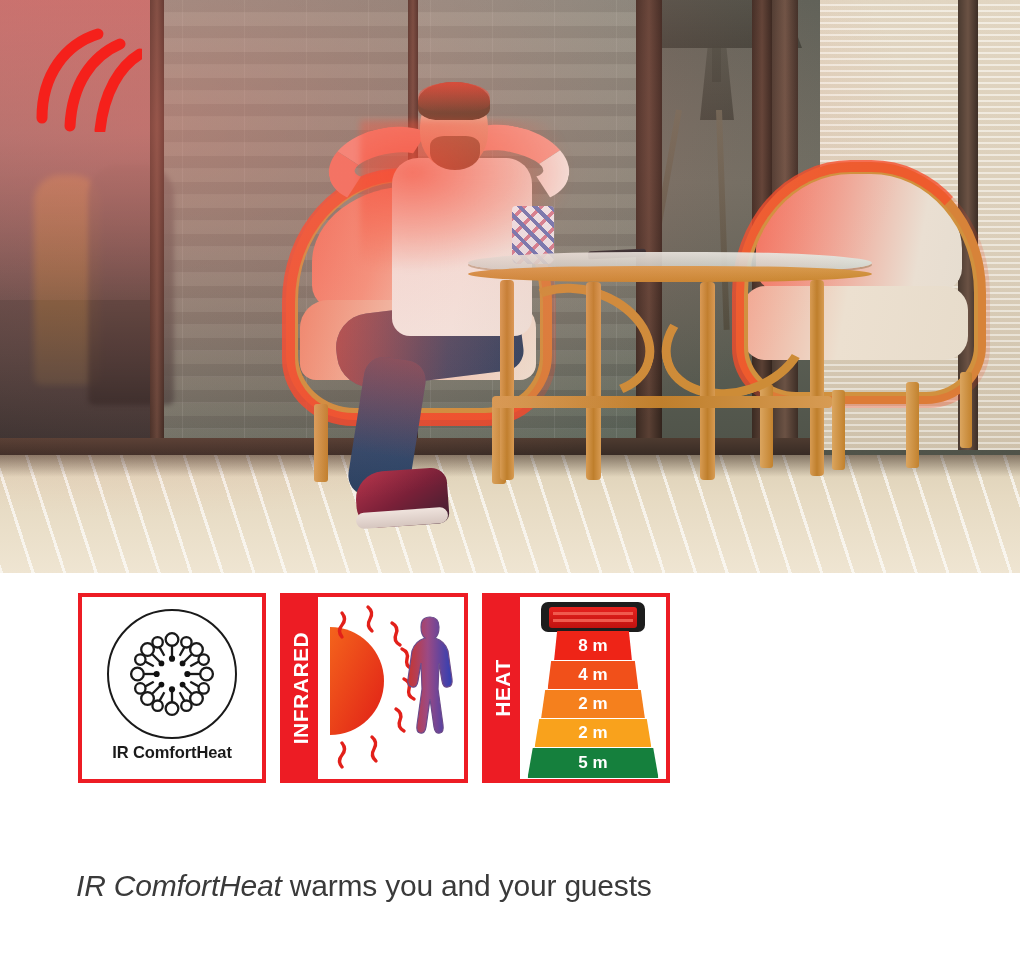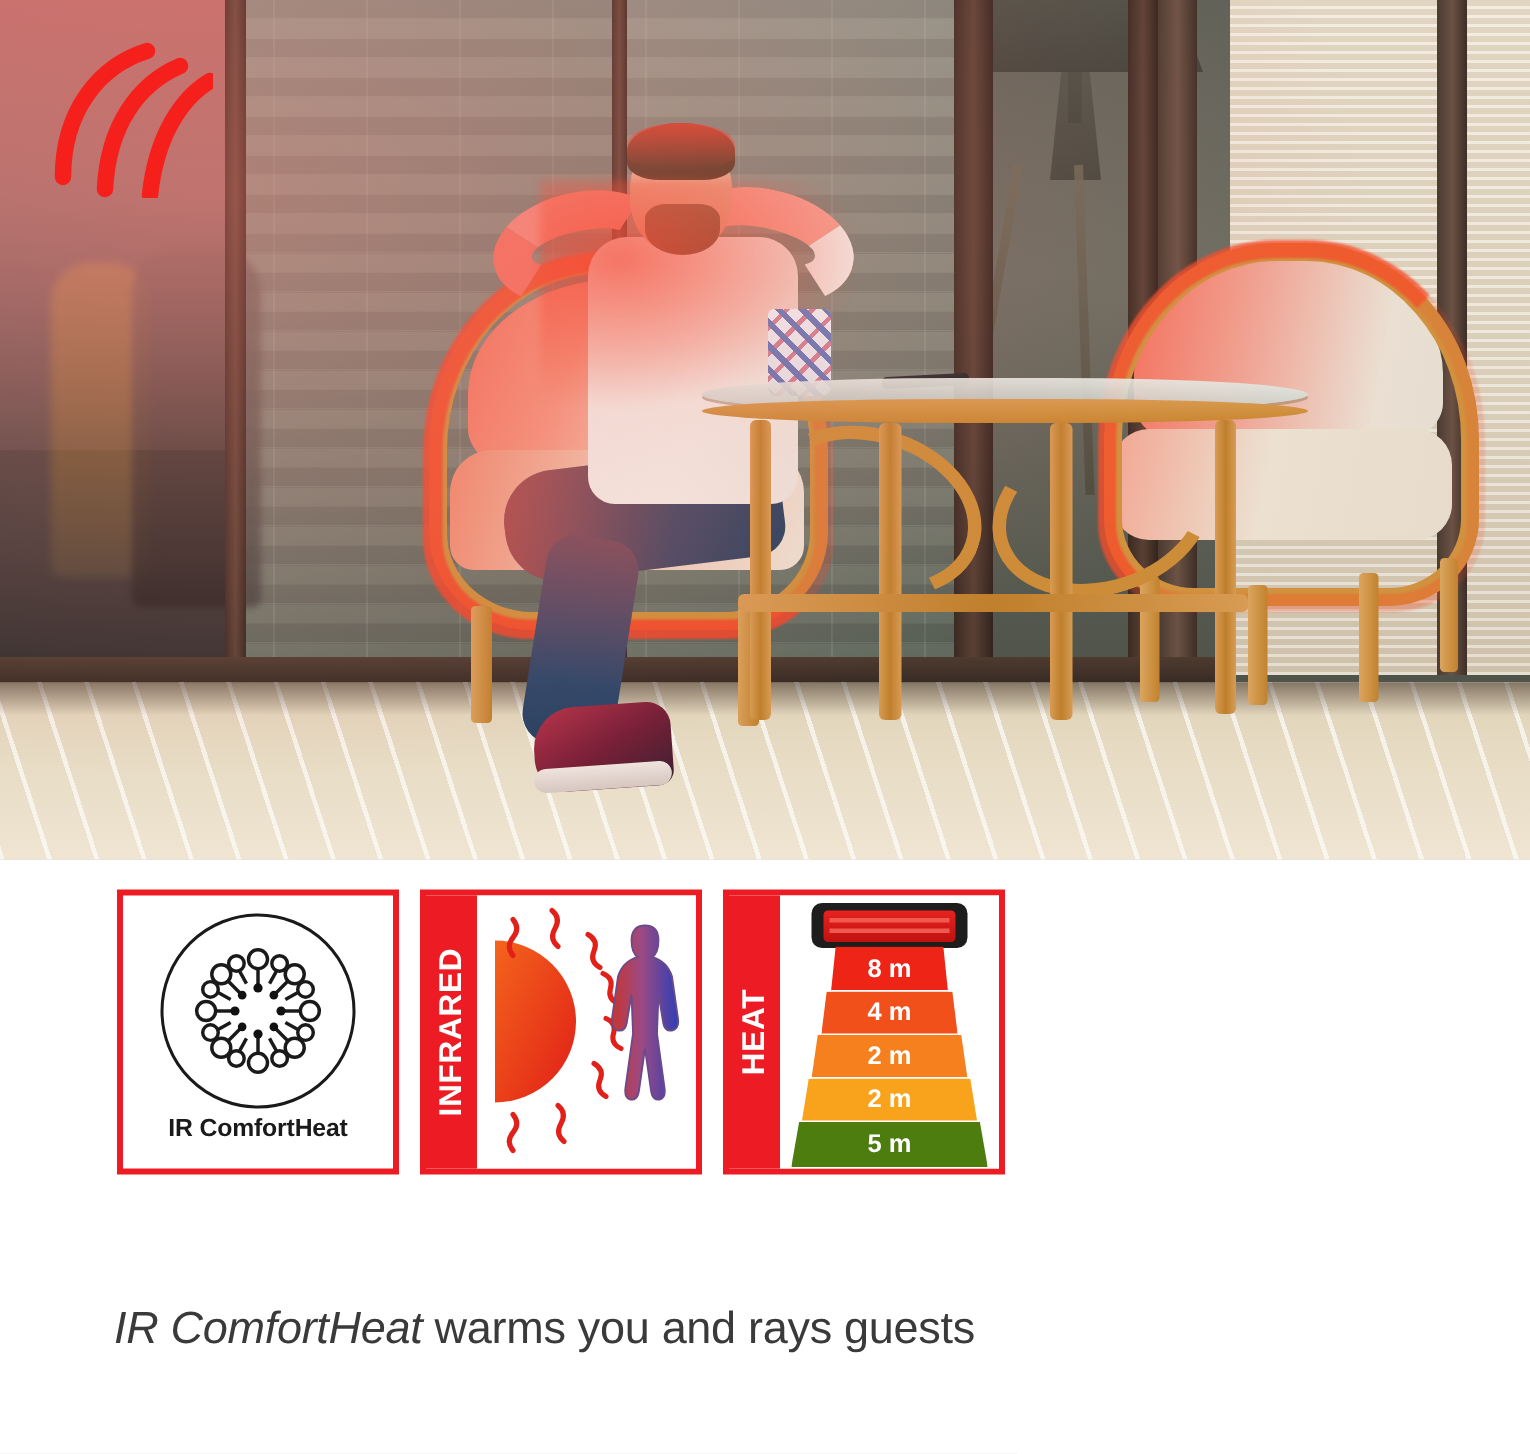--- a/index.html
+++ b/index.html
@@ -417,25 +417,25 @@
           </div>
           <div class="beam-band" style="top:30px; width:91px; height:29px; background:#F1501A; clip-path:polygon(4% 0,96% 0,100% 100%,0 100%);">
             <span>4 m</span>
           </div>
           <div class="beam-band" style="top:59px; width:104px; height:29px; background:#F5801D; clip-path:polygon(4% 0,96% 0,100% 100%,0 100%);">
             <span>2 m</span>
           </div>
           <div class="beam-band" style="top:88px; width:117px; height:29px; background:#F9A21C; clip-path:polygon(4% 0,96% 0,100% 100%,0 100%);">
             <span>2 m</span>
           </div>
-          <div class="beam-band" style="top:117px; width:131px; height:30px; background:#4d7c0f; border-bottom:none; clip-path:polygon(4% 0,96% 0,100% 100%,0 100%);">
+          <div class="beam-band" style="top:117px; width:131px; height:30px; background:#15803d; border-bottom:none; clip-path:polygon(4% 0,96% 0,100% 100%,0 100%);">
             <span>5 m</span>
           </div>
         </div>
       </div>
     </div>
   </div>
 
   <div class="sub">
-    <div><em>IR ComfortHeat</em><span> warms you and rays guests</span></div>
+    <div><em>IR ComfortHeat</em><span> warms you and your guests</span></div>
   </div>
 
 </div>
 
 </body></html>

